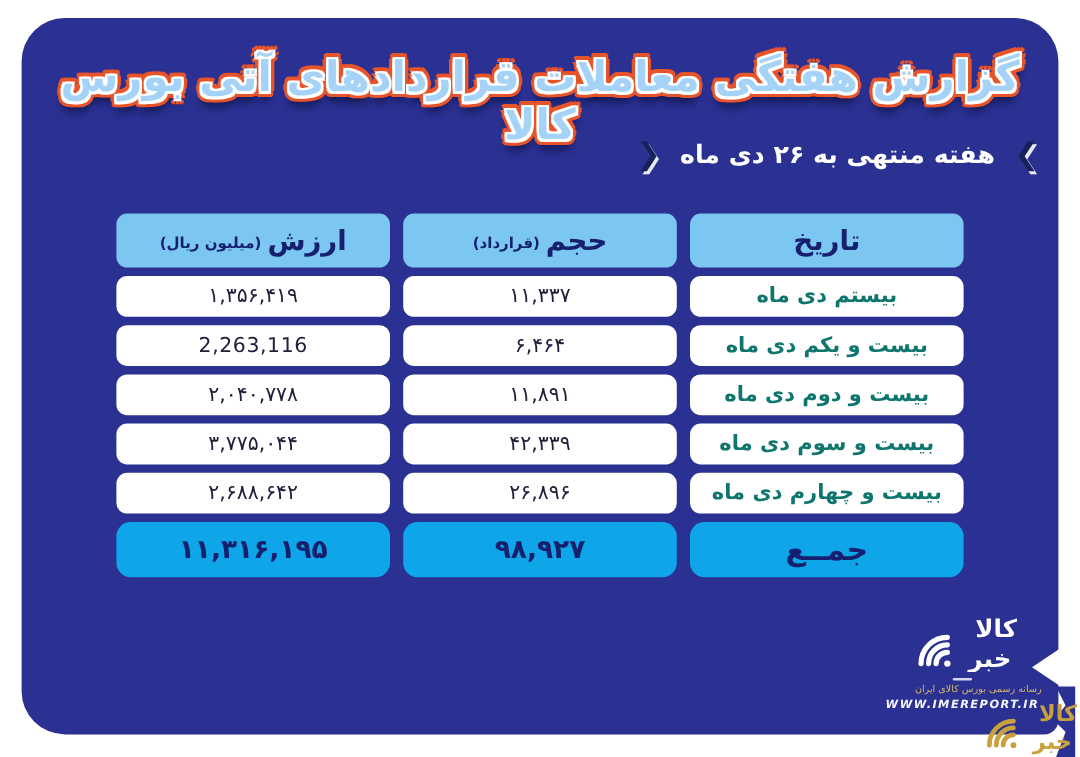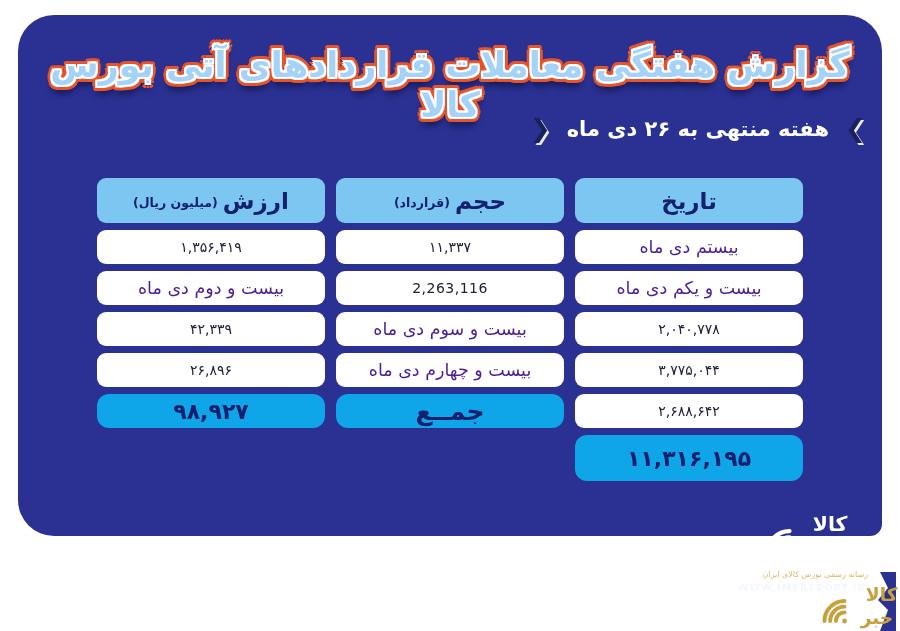--- a/index.html
+++ b/index.html
@@ -5,21 +5,21 @@
   html,body { margin:0; padding:0; }
   body {
     width:900px; height:631px; overflow:hidden;
     background:#ffffff;
     font-family:"DejaVu Sans", sans-serif;
   }
   .stage { position:relative; width:900px; height:631px; background:#ffffff; }
 
   
   .panel {
-    position:absolute; left:18px; top:15px; width:864px; height:521px;
+    position:absolute; left:18px; top:15px; width:864px; height:597px;
     background:#2a3192;
     border-radius:36px 36px 12px 36px;
   }
 
   
   .title {
     position:absolute; top:30px; left:0; right:0; margin:0;
     text-align:center; direction:rtl;
     font-size:35px; font-weight:bold; color:#a5d3f7;
     text-shadow:
@@ -53,32 +53,32 @@
     grid-template-columns:repeat(3, 1fr);
     grid-template-rows:45px repeat(5, 34px) 46px;
     column-gap:11px; row-gap:7px;
   }
   .cell {
     border-radius:9px; display:flex; align-items:center; justify-content:center;
     white-space:nowrap;
   }
   .head { background:#7cc7f2; color:#15206e; font-weight:bold; font-size:23px; gap:5px; }
   .head .unit { font-size:12.5px; font-weight:bold; transform:translateY(2px);text-align:right; }
-  .data { background:#ffffff; color:#20203a; font-size:14px; }
-  .date-cell { font-weight:normal; font-size:17.5px; color:#4c1d95; }
+  .data { background:#ffffff; color:#20203a; font-size:17px; }
+  .date-cell { font-weight:bold; font-size:17.5px; color:#0f766e; }
   .num-cell { letter-spacing:0.5px; }
   .total { background:#0ea5e9; color:#14206e; font-weight:bold; font-size:22px;border-radius:12px; }
   .total.label { font-size:25px; }
 
   
   .brand { position:absolute; right:14px; top:495px; width:132px; text-align:center; }
   .brand .mark { width:94px; height:50px; color:#ffffff; }
   .brand .divider { width:16px; height:2px; background:rgba(255,255,255,0.8); margin:1px auto 3px auto; border-radius:1px; }
   .brand .tagline { color:#d8b96a; font-size:8px; direction:rtl;text-align:right; }
-  .brand .url { color:#f4f6ff; font-size:9.5px; font-weight:bold; letter-spacing:1.2px; margin-top:3px; }
+  .brand .url { color:#f4f6ff; font-size:9.5px; font-weight:bold; letter-spacing:1.2px; margin-top:3px;font-style:italic; }
 
   svg text { font-family:"DejaVu Sans", sans-serif; }
 
   
   .deco { position:absolute; left:830px; top:530px; width:70px; height:101px; }
   .goldmark { position:absolute; left:813px; top:580px; width:86px; height:49px; color:#c9a13c; }
 </style>
 </head>
 <body>
 
@@ -103,23 +103,25 @@
       <div class="cell head">
         <span>ارزش</span>
         <span class="unit">(میلیون ریال)</span>
       </div>
 
       <div class="cell data date-cell">بیستم دی ماه</div>
       <div class="cell data num-cell">۱۱,۳۳۷</div>
       <div class="cell data num-cell">۱,۳۵۶,۴۱۹</div>
 
       <div class="cell data date-cell">بیست و یکم دی ماه</div>
+      <div class="cell data num-cell">۶,۴۶۴</div>
       <div class="cell data num-cell">2,263,116</div>
 
       <div class="cell data date-cell">بیست و دوم دی ماه</div>
+      <div class="cell data num-cell">۱۱,۸۹۱</div>
       <div class="cell data num-cell">۲,۰۴۰,۷۷۸</div>
 
       <div class="cell data date-cell">بیست و سوم دی ماه</div>
       <div class="cell data num-cell">۴۲,۳۳۹</div>
       <div class="cell data num-cell">۳,۷۷۵,۰۴۴</div>
 
       <div class="cell data date-cell">بیست و چهارم دی ماه</div>
       <div class="cell data num-cell">۲۶,۸۹۶</div>
       <div class="cell data num-cell">۲,۶۸۸,۶۴۲</div>
 

